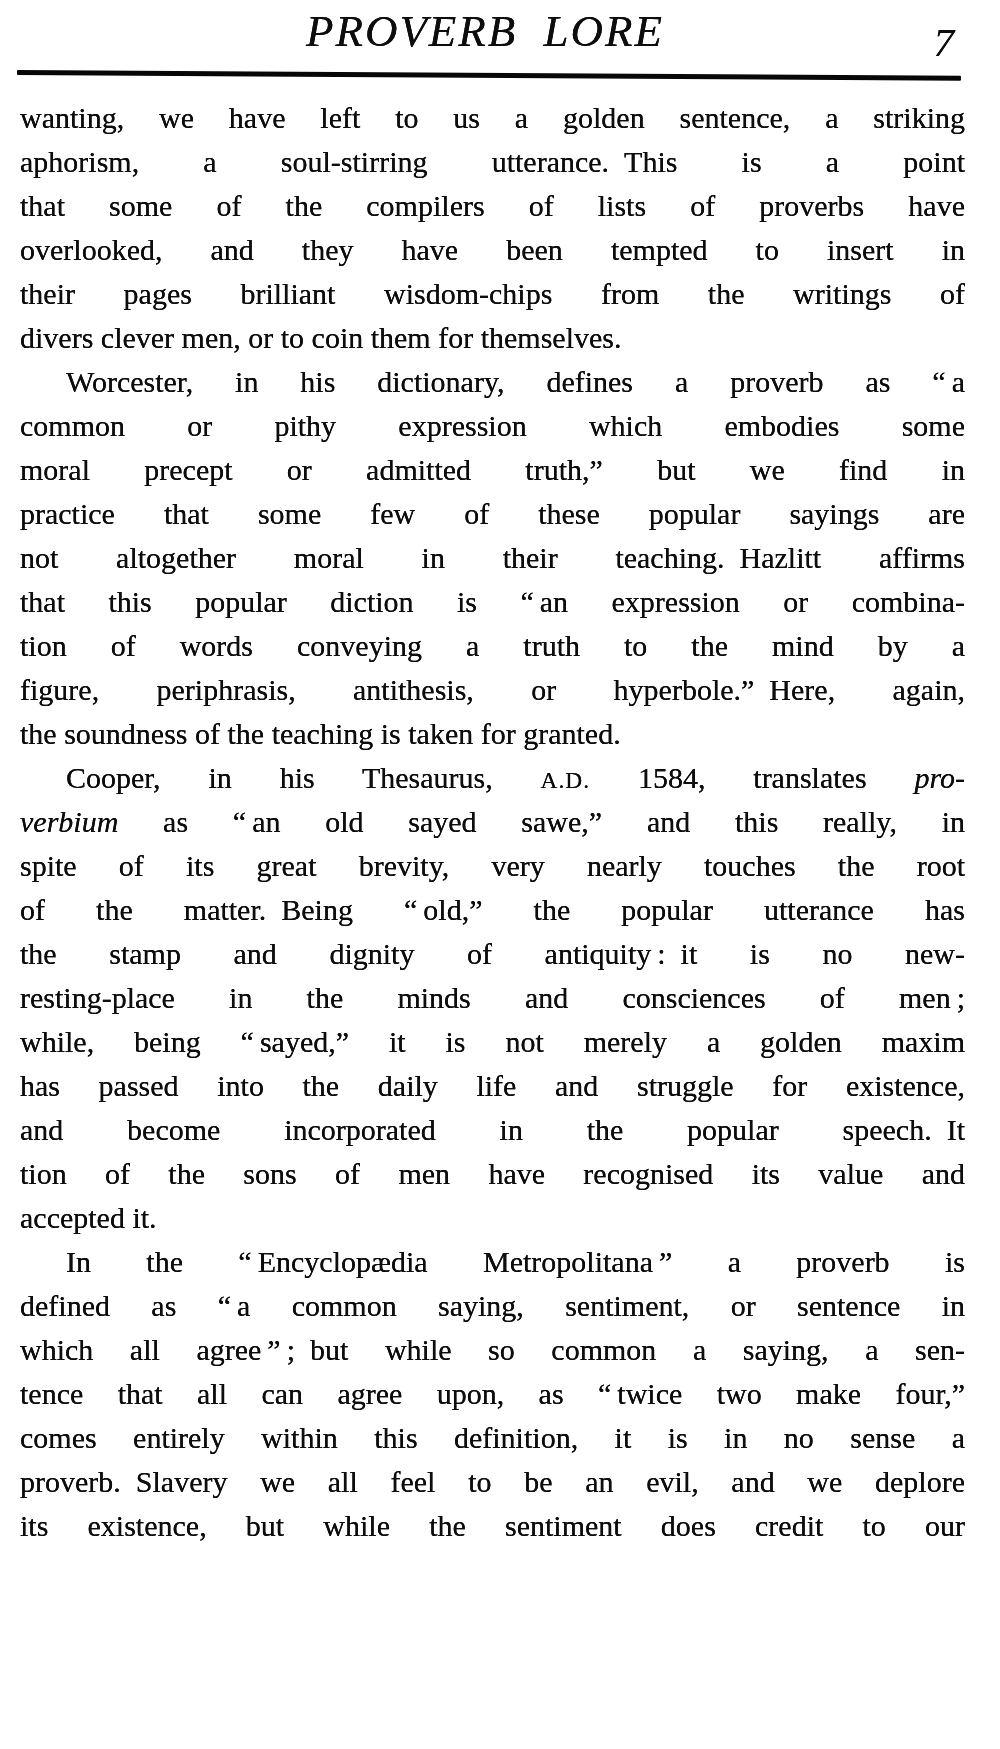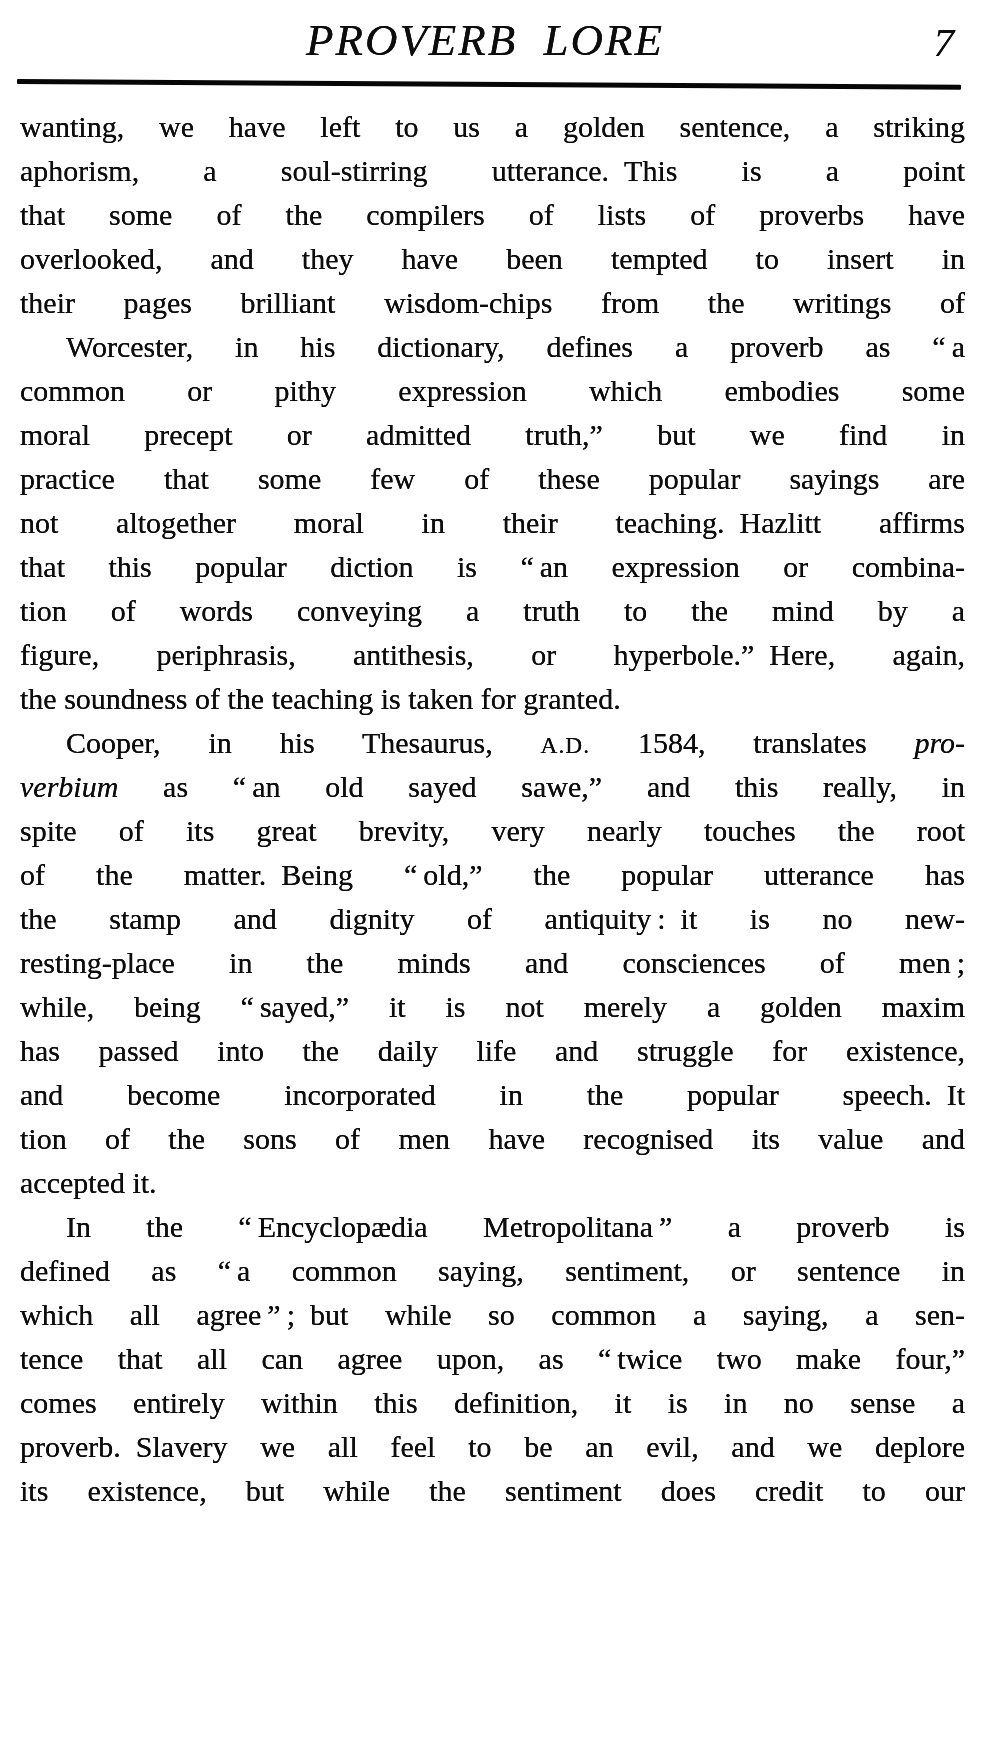--- a/index.html
+++ b/index.html
@@ -9,21 +9,21 @@
     height: 1749px;
     margin: 0 auto;
     background: #ffffff;
     color: #0d0d0d;
     font-family: "Liberation Serif", serif;
     overflow: hidden;
   }
   .running-head {
     position: relative;
     height: 70px;
-    padding-top: 9px;
+    padding-top: 0;
   }
   .head-title {
     text-align: center;
     padding-right: 30px;
     font-style: italic;
     font-size: 45px;
     line-height: 62px;
     letter-spacing: 2px;
     word-spacing: 13px;
     text-shadow: 0 0 0.6px #000;
@@ -75,20 +75,21 @@
     <div class="head-title">PROVERB LORE</div>
     <div class="head-number">7</div>
   </header>
   <div class="rule"></div>
   <main class="body-text">
       <div class="line"><span class="">wanting, we have left to us a golden sentence, a striking</span></div>
       <div class="line"><span class="">aphorism, a soul-stirring utterance. This is a point</span></div>
       <div class="line"><span class="">that some of the compilers of lists of proverbs have</span></div>
       <div class="line"><span class="">overlooked, and they have been tempted to insert in</span></div>
       <div class="line"><span class="">their pages brilliant wisdom-chips from the writings of</span></div>
+      <div class="line flush"><span class="">divers clever men, or to coin them for themselves.</span></div>
       <div class="line indent"><span class="">Worcester, in his dictionary, defines a proverb as “ a</span></div>
       <div class="line"><span class="">common or pithy expression which embodies some</span></div>
       <div class="line"><span class="">moral precept or admitted truth,” but we find in</span></div>
       <div class="line"><span class="">practice that some few of these popular sayings are</span></div>
       <div class="line"><span class="">not altogether moral in their teaching. Hazlitt affirms</span></div>
       <div class="line"><span class="">that this popular diction is “ an expression or combina-</span></div>
       <div class="line"><span class="">tion of words conveying a truth to the mind by a</span></div>
       <div class="line"><span class="">figure, periphrasis, antithesis, or hyperbole.” Here, again,</span></div>
       <div class="line flush"><span class="">the soundness of the teaching is taken for granted.</span></div>
       <div class="line indent"><span class="">Cooper, in his Thesaurus, </span><span class="smallcaps">A.D.</span><span class=""> 1584, translates </span><span class="italic">pro-</span></div>

